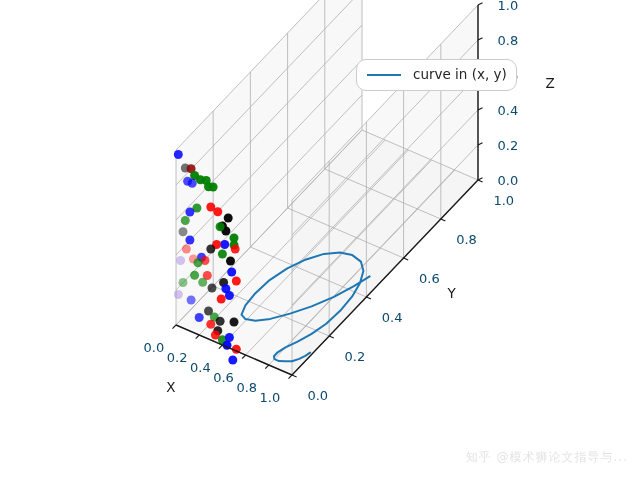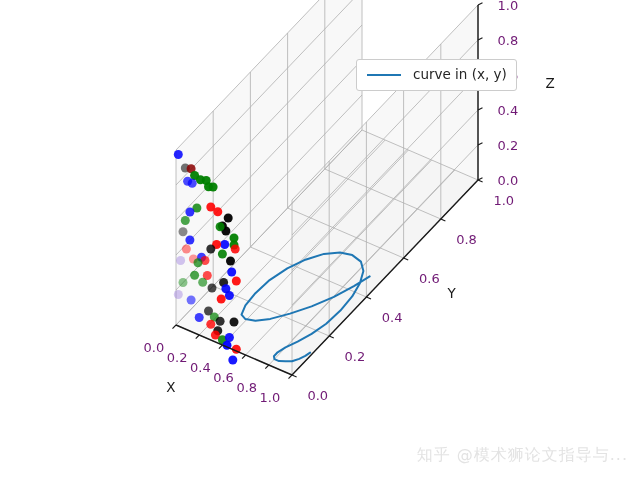--- a/index.html
+++ b/index.html
@@ -3,37 +3,37 @@
 <meta charset="utf-8">
 <style>
   html,body{margin:0;padding:0;}
   body{width:640px;height:480px;background:#ffffff;overflow:hidden;
        font-family:"DejaVu Sans","Liberation Sans",sans-serif;}
   #figure{position:relative;width:640px;height:480px;background:#ffffff;}
   #plotsvg{position:absolute;left:0;top:0;}
 
   
   .legend{position:absolute;left:356px;top:59px;background:#ffffff;
-          border:1px solid #cccccc;border-radius:3px;padding:5px 9px 5px 7px;
+          border:1px solid #cccccc;border-radius:10px;padding:5px 9px 5px 7px;
           box-sizing:border-box;}
   .legend-row{display:flex;align-items:center;height:20px;}
   .legend-key{width:40px;height:14px;display:flex;align-items:center;
               justify-content:center;margin-right:9px;}
   .legend-line{width:34px;height:0;border-top:2.0px solid #1f77b4;}
   .legend-dot{width:9px;height:9px;border-radius:50%;background:#ff0000;}
   .legend-label{font-size:13.5px;color:#262626;white-space:nowrap;line-height:1;}
 
   
-  .tk{position:absolute;font-size:13px;color:#701a75;white-space:nowrap;
+  .tk{position:absolute;font-size:13px;color:#0c4a6e;white-space:nowrap;
       line-height:1;}
   .axlabel{position:absolute;font-size:13.5px;color:#1a1a1a;white-space:nowrap;
            line-height:1;}
 
   
-  .watermark{position:absolute;right:12px;bottom:14px;font-size:16px;
+  .watermark{position:absolute;right:12px;bottom:14px;font-size:12px;
              color:#e3e3e3;white-space:nowrap;letter-spacing:1px;
              font-family:"DejaVu Sans",sans-serif;}
 </style>
 </head>
 <body>
 
 <div id="figure">
 
   <svg id="plotsvg" width="640" height="480">
     <defs>

